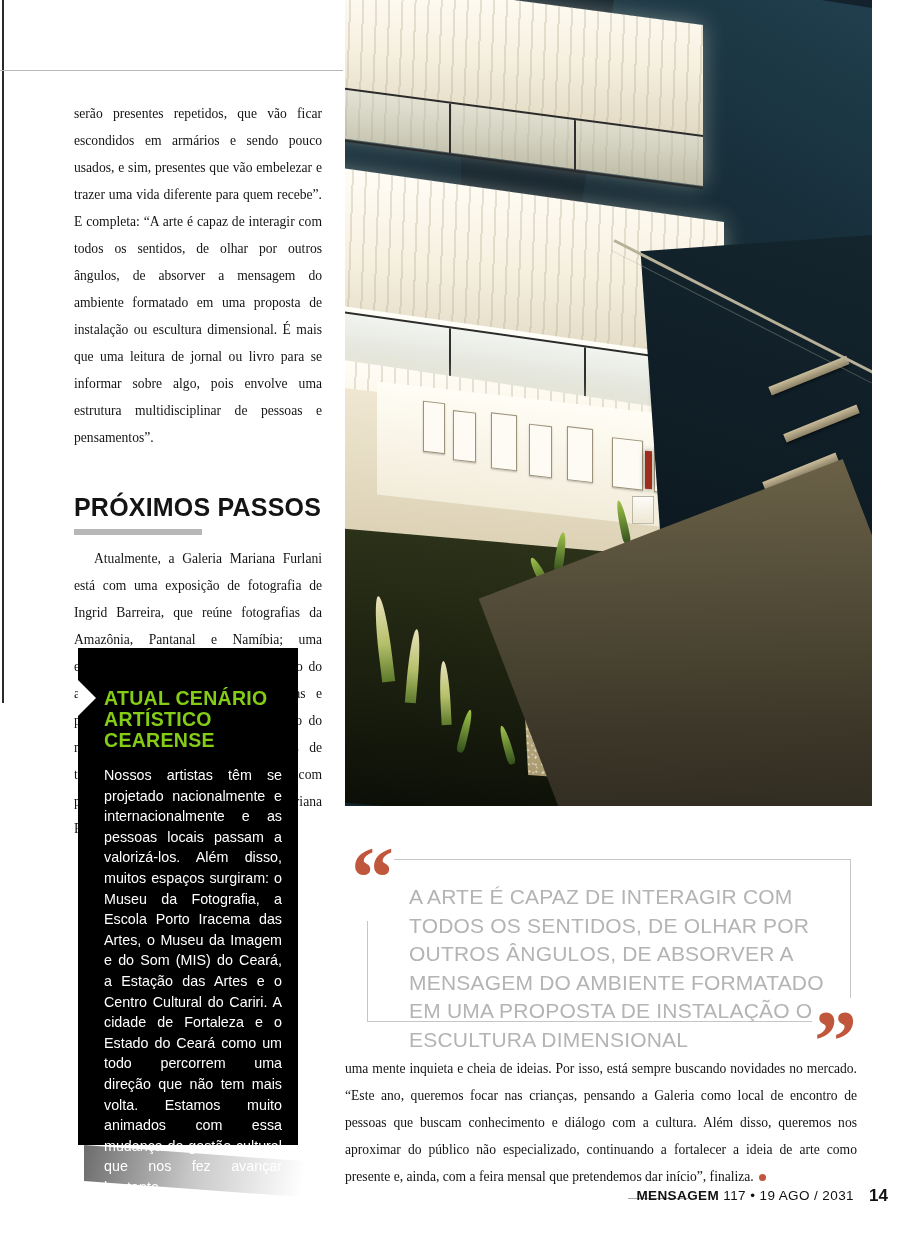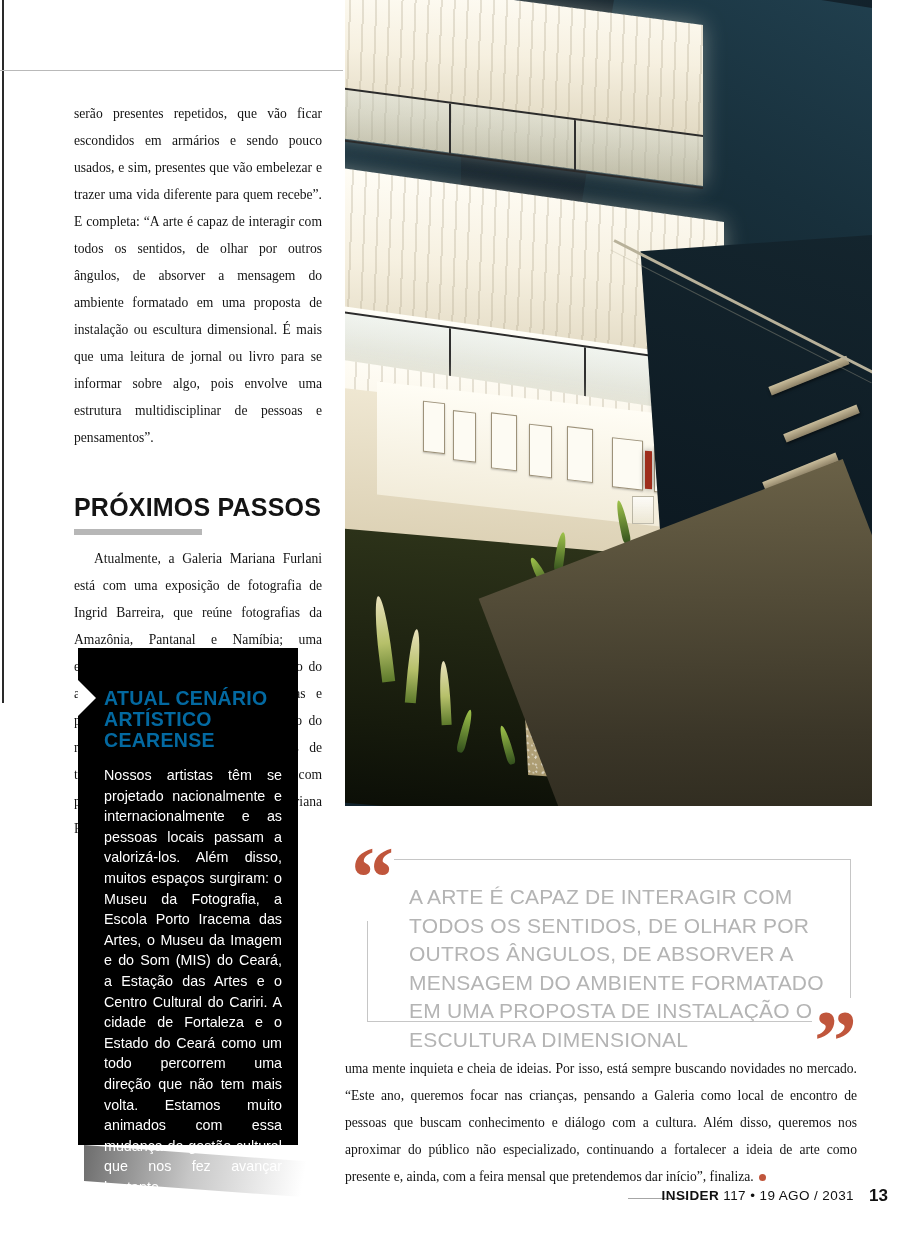--- a/index.html
+++ b/index.html
@@ -167,21 +167,21 @@
   }
   .notch {
     position:absolute; left:0; top:32px; width:0; height:0;
     border-top:18px solid transparent; border-bottom:18px solid transparent;
     border-left:18px solid #ffffff;
   }
   .bb-inner { padding:40px 16px 0 26px; }
   .bb-title {
     font-family:"Liberation Sans Narrow","Liberation Sans", sans-serif;
     font-weight:700; font-size:19.5px; line-height:21px; letter-spacing:.3px;
-    text-transform:uppercase; color:#0369a1;
+    text-transform:uppercase; color:#84cc16;
   }
   .bb-sub {
     font-family:"Liberation Sans Narrow","Liberation Sans", sans-serif;
     font-weight:700; font-size:14.5px; line-height:16px; letter-spacing:.2px;
     text-transform:uppercase; color:#c0563c; margin-top:14px;
   }
   .bb-body {
     font-family:"Liberation Sans Narrow","Liberation Sans", sans-serif;
     font-size:14.3px; line-height:20.6px; color:#fff; margin-top:14px;
     text-align:justify;
@@ -335,15 +335,15 @@
   <p class="quote-text">A ARTE É CAPAZ DE INTERAGIR COM TODOS OS SENTIDOS, DE OLHAR POR OUTROS ÂNGULOS, DE ABSORVER A MENSAGEM DO AMBIENTE FORMATADO EM UMA PROPOSTA DE INSTALAÇÃO OU ESCULTURA DIMENSIONAL</p>
   <span class="qm qm-close">”</span>
 </div>
 
 <div class="col-bottom">
   <p class="body-serif"><span>uma mente inquieta e cheia de ideias. Por isso, está sempre buscando novidades no mercado. “Este ano, queremos focar nas crianças, pensando a Galeria como local de encontro de pessoas que buscam conhecimento e diálogo com a cultura. Além disso, queremos nos aproximar do público não especializado, continuando a fortalecer a ideia de arte como presente e, ainda, com a feira mensal que pretendemos dar início”, finaliza.</span><span class="endmark"></span></p>
 </div>
 
 <footer class="footer">
   <div class="foot-rule"></div>
-  <div class="foot-text"><span class="foot-brand">INSIDER</span> <span>117</span> <span>•</span> <span>19 AGO / 2031</span></div>
-  <div class="foot-page">13</div>
+  <div class="foot-text"><span class="foot-brand">MENSAGEM</span> <span>117</span> <span>•</span> <span>19 AGO / 2031</span></div>
+  <div class="foot-page">14</div>
 </footer>
 
 </body></html>

